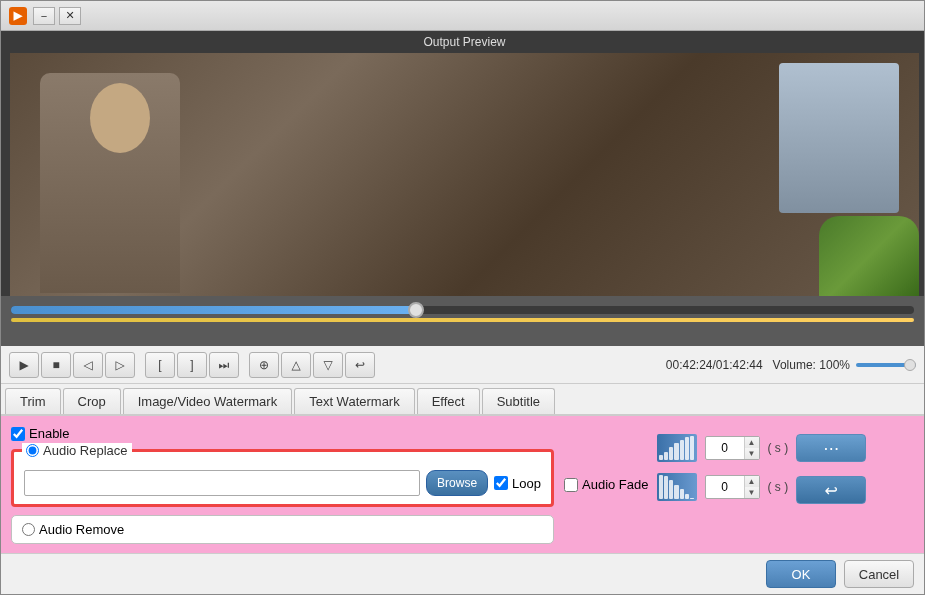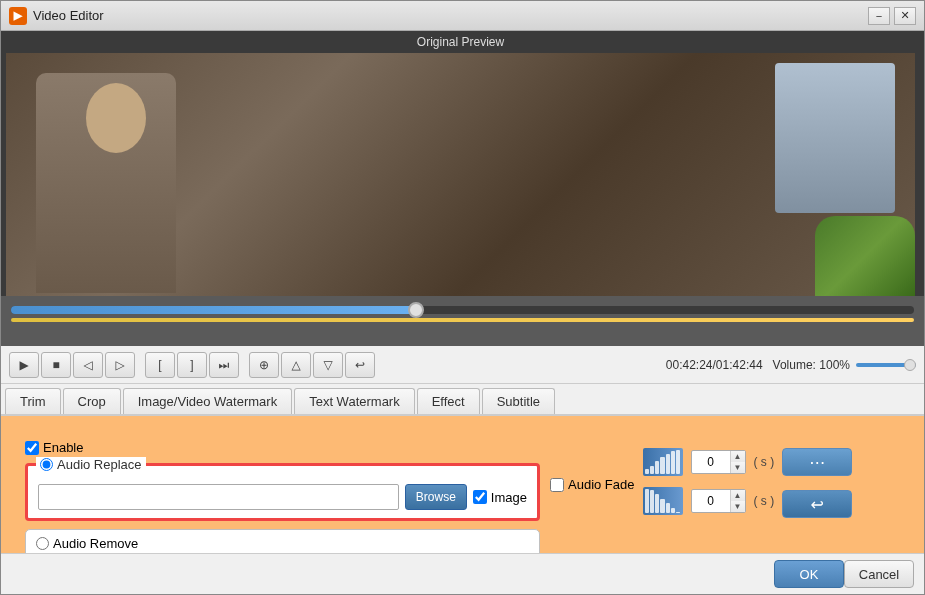--- a/index.html
+++ b/index.html
@@ -271,22 +271,22 @@
       color: #1a5a9a;
       font-weight: bold;
       position: relative;
       top: 1px;
       z-index: 2;
     }
 
     .main-content {
       flex: 1;
       display: flex;
-      background: #fdba74;
-      padding: 24px;
+      background: #f9a8d4;
+      padding: 10px;
       gap: 10px;
       overflow: hidden;
     }
     .left-panel {
       flex: 1;
       display: flex;
       flex-direction: column;
       gap: 8px;
     }
     .right-panel {
@@ -360,21 +360,21 @@
       border-radius: 2px;
       padding: 0 4px;
       font-size: 12px;
     }
     .browse-btn {
       height: 26px;
       padding: 0 10px;
       background: linear-gradient(180deg, #5a90c0, #3a70a0);
       color: white;
       border: 1px solid #2a60a0;
-      border-radius: 3px;
+      border-radius: 9px;
       cursor: pointer;
       font-size: 12px;
     }
 
     .audio-remove-box {
       border: 1px solid #c0c0c0;
       border-radius: 5px;
       padding: 6px 10px;
       background: white;
       display: flex;
@@ -472,20 +472,21 @@
       color: white;
       margin-top: 6px;
     }
 
     .bottom-bar {
       flex-shrink: 0;
       display: flex;
       justify-content: flex-end;
       align-items: center;
       padding: 6px 10px;
+      gap: 8px;
       border-top: 1px solid #ccc;
       background: #f0f0f0;
     }
     .ok-btn {
       width: 70px;
       height: 28px;
       background: linear-gradient(180deg, #6aa0d4, #4a80b4);
       color: white;
       border: 1px solid #3a70a4;
       border-radius: 4px;
@@ -503,43 +504,42 @@
       font-size: 13px;
     }
   </style>
 </head>
 <body>
 
 <div class="window">
 
   <div class="title-bar">
     <div class="title-bar-icon">▶</div>
-    <span class="title-bar-text">Video Editor</span>
     <div class="title-bar-buttons">
       <div class="title-btn">−</div>
       <div class="title-btn close">✕</div>
     </div>
   </div>
 
   <div class="preview-area">
+    <div class="preview-divider"></div>
     <div class="preview-col">
-      <div class="preview-label">Original Preview</div>
+      <div class="preview-label">Output Preview</div>
       <div class="preview-img">
         <div class="video-frame">
           <div class="video-frame-inner">
             <div class="person-area">
               <div class="person-head"></div>
             </div>
             <div class="bg-elements"></div>
             <div class="kermit-area"></div>
           </div>
         </div>
       </div>
     </div>
-    <div class="preview-divider"></div>
   </div>
 
   <div class="timeline-area">
     <div class="timeline-bar">
       <div class="timeline-progress"></div>
       <div class="timeline-thumb"></div>
     </div>
     <div class="timeline-yellow"></div>
   </div>
 
@@ -594,21 +594,21 @@
             <input type="radio" name="audio-option" checked="" style="">
             <span>Audio Replace</span>
           </label>
         </div>
         <div class="group-box-inner">
           <div class="file-input-row" style="flex:1">
             <input type="text" class="file-textbox" style="">
             <button class="browse-btn">Browse</button>
             <label class="checkbox-label">
               <input type="checkbox" checked="" style="">
-              <span>Image</span>
+              <span>Loop</span>
             </label>
           </div>
         </div>
       </div>
 
       <div class="audio-remove-box">
         <label class="radio-label">
           <input type="radio" name="audio-option" style="">
           <span>Audio Remove</span>
         </label>

